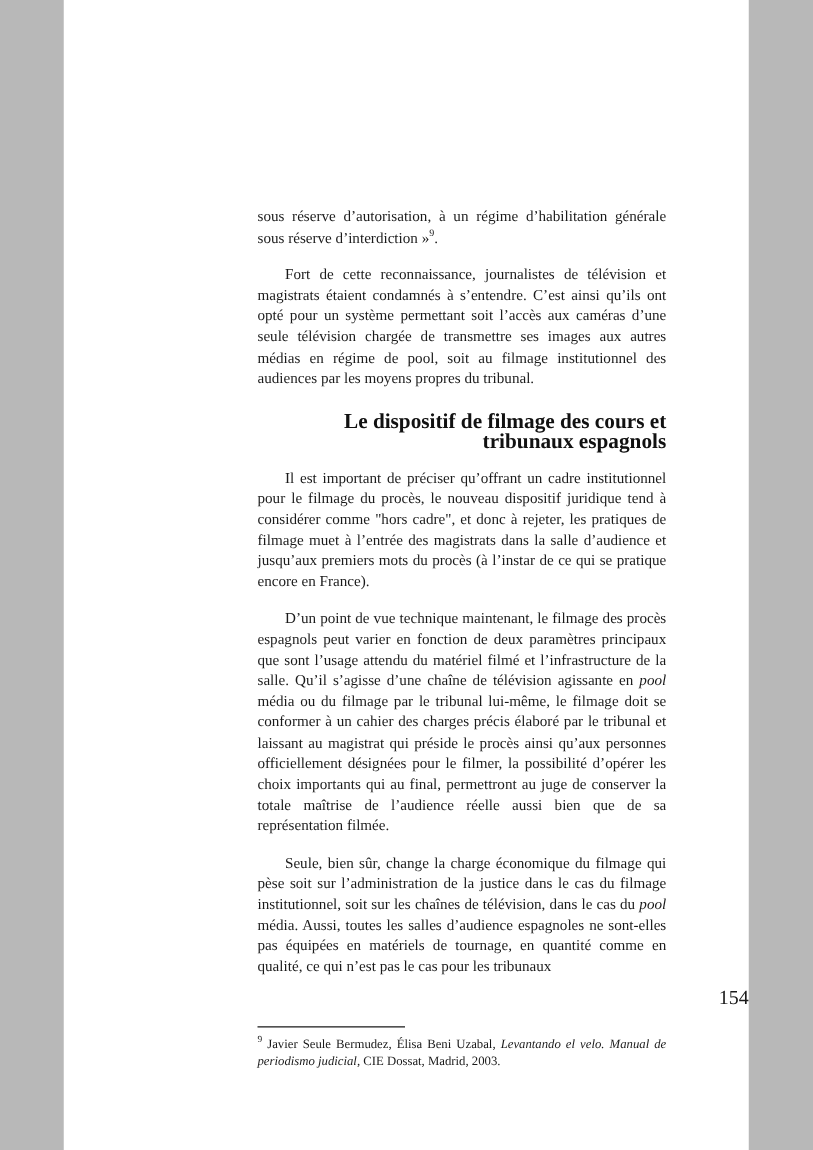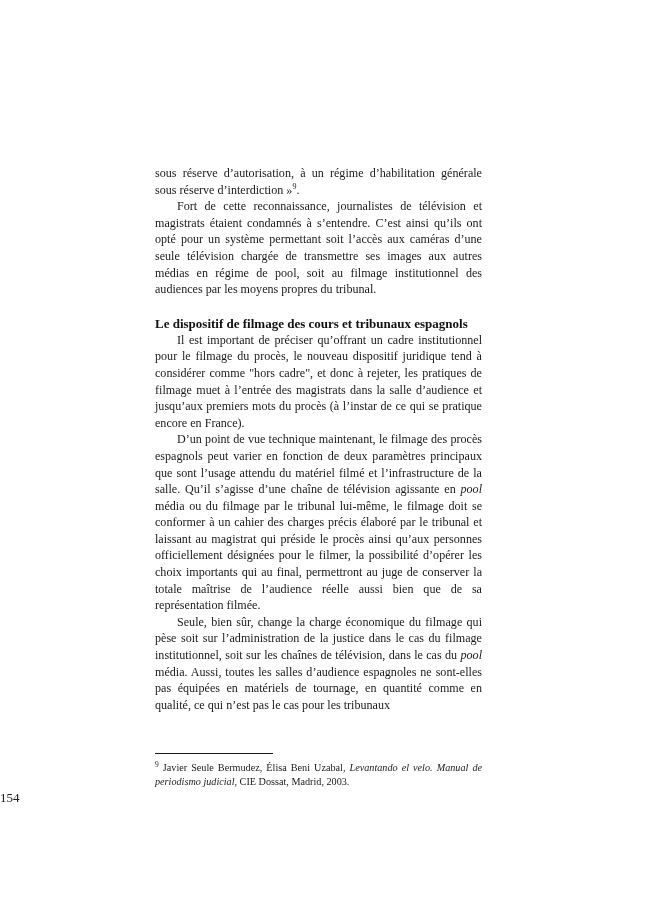--- a/index.html
+++ b/index.html
@@ -10,21 +10,21 @@
   body {
     width: 650px;
     height: 920px;
     display: flex;
     justify-content: center;
     align-items: flex-start;
     font-family: "Liberation Serif", serif;
   }
   .page {
     position: relative;
-    width: 650px;
+    width: 548px;
     height: 920px;
     background: #ffffff;
     box-sizing: border-box;
     padding: 165px 168px 0 155px;
   }
   .content {
     width: 327px;
   }
   p {
     margin: 0;
@@ -32,27 +32,28 @@
     line-height: 16.6px;
     text-align: justify;
     text-justify: inter-word;
     color: #1a1a1a;
     hyphens: none;
   }
   p.indent {
     text-indent: 22px;
   }
   p.spaced {
+    margin-top: 13px;
   }
   h2.section-head {
     margin: 18px 0 0 0;
-    font-size: 13px;
+    font-size: 17px;
     line-height: 16px;
     font-weight: bold;
-    text-align: left;
+    text-align: right;
     color: #111;
   }
   sup {
     font-size: 8px;
     vertical-align: super;
     line-height: 0;
   }
   .footnote-area {
     margin-top: 40px;
     width: 327px;
@@ -74,22 +75,22 @@
     font-size: 7.5px;
     vertical-align: super;
     line-height: 0;
   }
   em { }
   .page-number {
     position: absolute;
     left: 0;
     right: 0;
     top: 790px;
-    text-align: left;
-    font-size: 13px;
+    text-align: right;
+    font-size: 16px;
     color: #1a1a1a;
   }
 </style>
 </head>
 <body>
 
 <div class="page">
   <div class="content">
 
     <p class="para"><span>sous réserve d’autorisation, à un régime d’habilitation générale sous réserve d’interdiction »</span><sup>9</sup><span>.</span></p>

